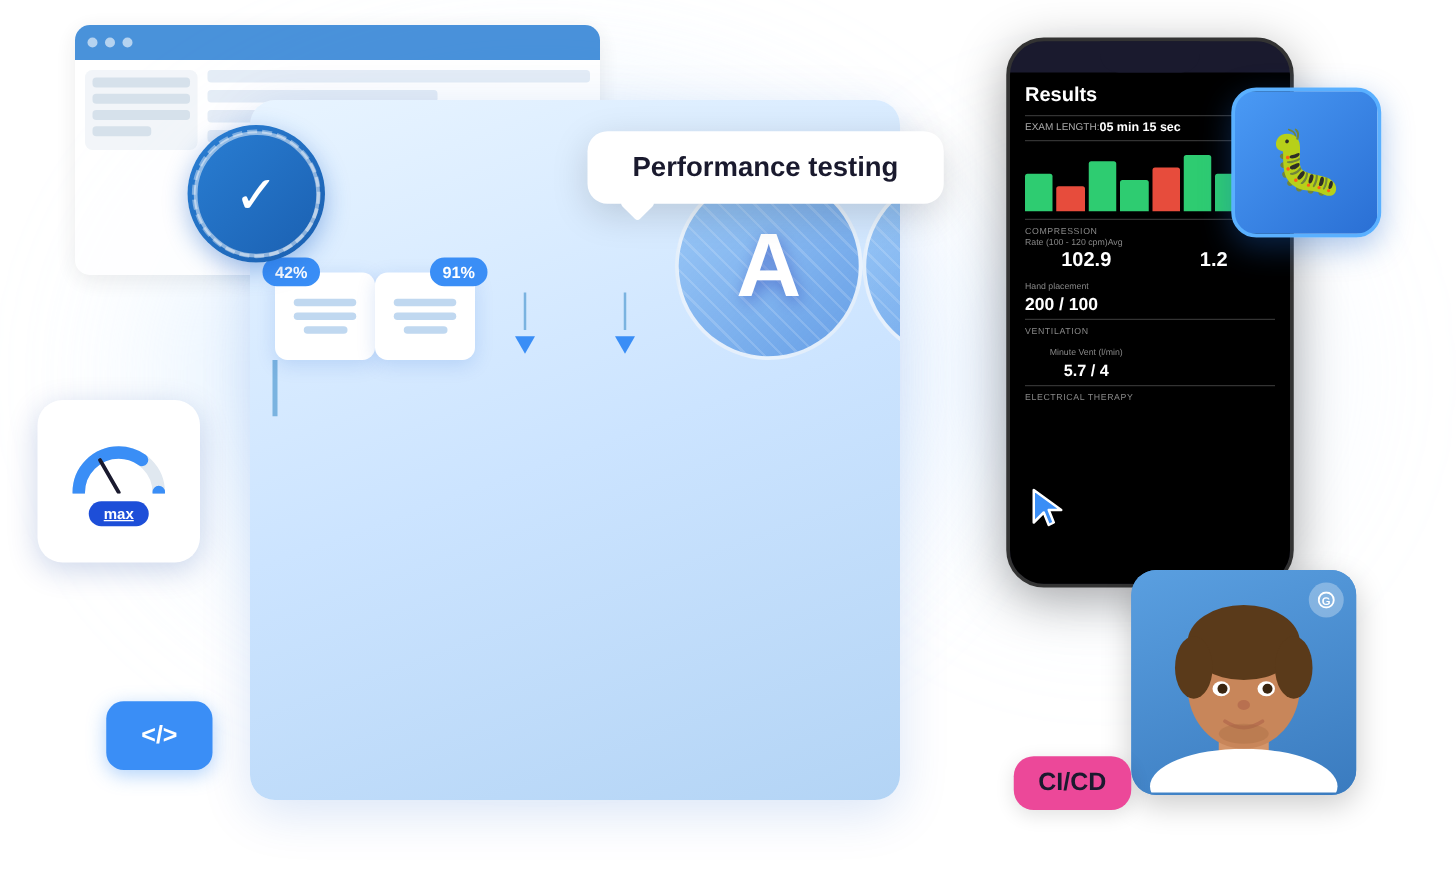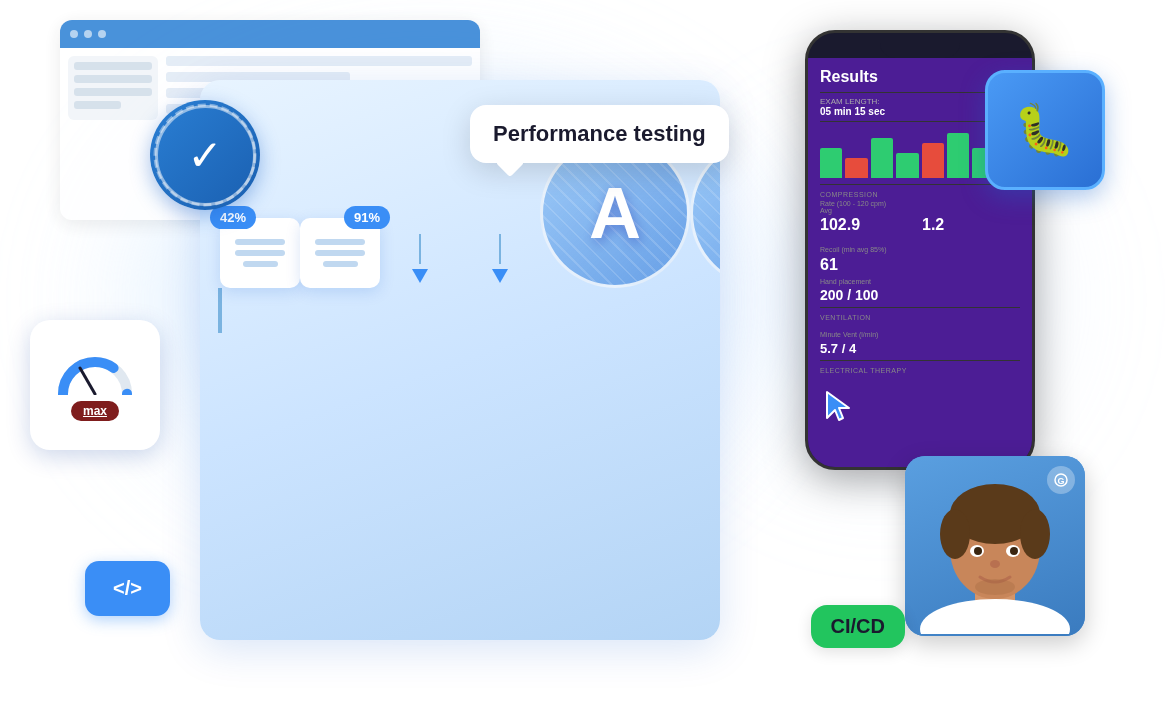--- a/index.html
+++ b/index.html
@@ -160,21 +160,21 @@
       border: 2px solid white;
     }
 
     
     .perf-tooltip {
       position: absolute;
       top: 105px;
       left: 470px;
       background: white;
       border-radius: 16px;
-      padding: 16px 23px;
+      padding: 16px 36px;
       font-size: 22px;
       font-weight: 700;
       color: #1a1a2e;
       box-shadow: 0 8px 30px rgba(0,0,0,0.15);
       z-index: 10;
       white-space: nowrap;
     }
 
     .perf-tooltip::after {
       content: '';
@@ -247,21 +247,21 @@
       width: 80px;
       height: 45px;
       position: relative;
       overflow: hidden;
     }
 
     .speed-label {
       font-size: 13px;
       font-weight: 800;
       color: #3a8ef6;
-      background: #7f1d1d;
+      background: #1d4ed8;
       color: white;
       padding: 3px 12px;
       border-radius: 10px;
       font-size: 12px;
       text-decoration: underline;
     }
 
     
     .code-card {
       position: absolute;
@@ -303,42 +303,41 @@
       width: 80px;
       height: 25px;
       background: #1a1a2e;
       border-radius: 0 0 15px 15px;
       margin: 0 auto;
       position: relative;
       z-index: 2;
     }
 
     .phone-content {
-      background: #4c1d95;
+      background: #000000;
       padding: 5px 12px 10px;
       color: white;
       height: 100%;
       overflow: hidden;
     }
 
     .phone-title {
       font-size: 16px;
       font-weight: 700;
       color: white;
       margin-bottom: 6px;
       margin-top: 5px;
     }
 
     .phone-row {
       display: flex;
       justify-content: flex-start;
       font-size: 8px;
       color: #aaa;
       margin-bottom: 2px;
-      flex-direction: column;
     }
 
     .phone-row-val {
       color: white;
       font-size: 10px;
       font-weight: 600;
     }
 
     .phone-section-title {
       font-size: 7px;
@@ -357,20 +356,21 @@
     .phone-small-label {
       font-size: 7px;
       color: #888;
     }
 
     .phone-grid {
       display: grid;
       grid-template-columns: 1fr 1fr;
       gap: 4px;
       margin-bottom: 4px;
+      text-align: center;
     }
 
     .phone-divider {
       height: 1px;
       background: #333;
       margin: 4px 0;
     }
 
     
     .chart-bars {
@@ -445,21 +445,21 @@
       justify-content: center;
       color: white;
       font-size: 14px;
     }
 
     
     .cicd-badge {
       position: absolute;
       bottom: 68px;
       right: 260px;
-      background: #22c55e;
+      background: #ec4899;
       border-radius: 16px;
       padding: 10px 20px;
       font-size: 20px;
       font-weight: 700;
       color: #1a1a2e;
       z-index: 10;
       box-shadow: 0 4px 15px rgba(0,0,0,0.12);
     }
 
     
@@ -699,24 +699,20 @@
     <div class="phone-grid">
       <div>
         <span class="phone-big-val">102.9</span>
       </div>
       <div>
         <span class="phone-big-val">1.2</span>
       </div>
     </div>
 
     <div class="phone-grid">
-      <div>
-        <span class="phone-small-label">Recoil (min avg 85%)</span>
-        <div class="phone-big-val">61</div>
-      </div>
     </div>
 
     <div class="phone-row">
       <span class="phone-small-label">Hand placement</span>
     </div>
     <div class="phone-big-val" style="font-size:14px;">200 / 100</div>
 
     <div class="phone-divider"></div>
 
     <div class="phone-section-title">VENTILATION</div>

